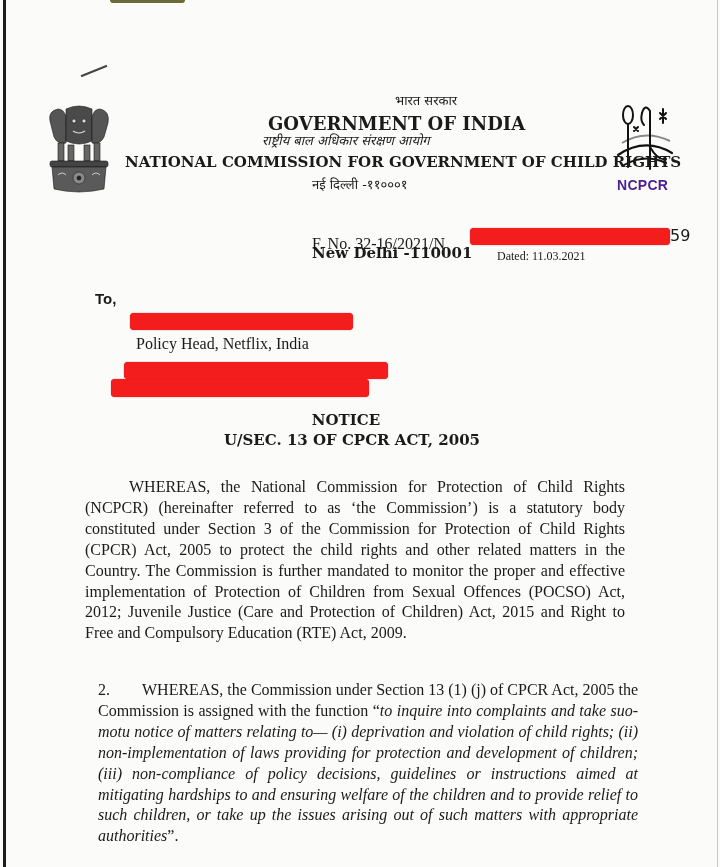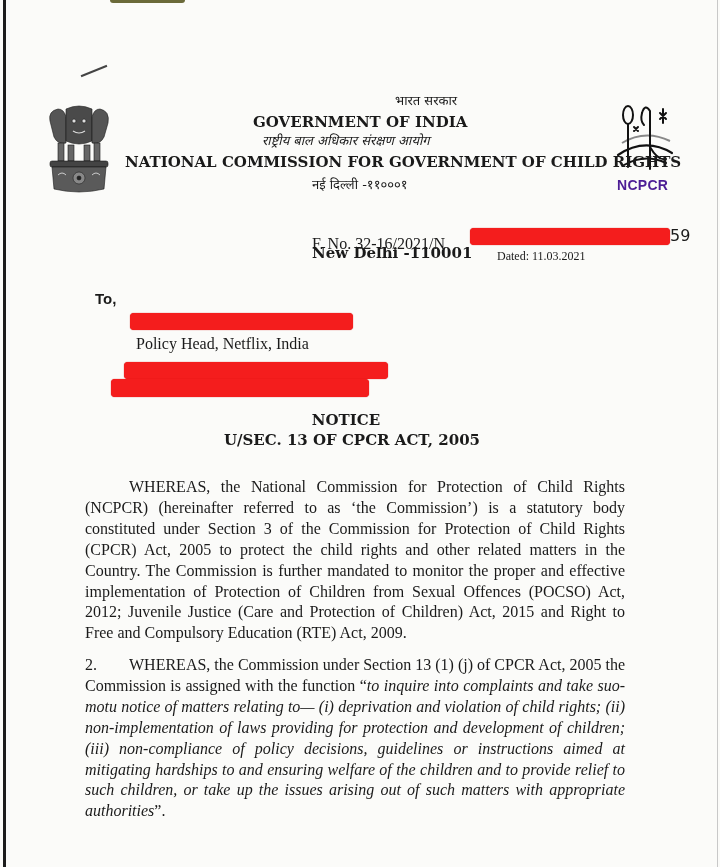--- a/index.html
+++ b/index.html
@@ -16,21 +16,21 @@
 
   .emblem { position:absolute; left:44px; top:103px; width:70px; height:92px; }
   .ncpcr-logo { position:absolute; left:614px; top:103px; width:62px; height:70px; }
   .ncpcr-label { position:absolute; left:617px; top:177px; font-family:"Liberation Sans", sans-serif; font-weight:bold; font-size:14px; color:#4c1d95; letter-spacing:0.3px; }
 
   .hdr { position:absolute; left:0; width:720px; text-align:center; white-space:nowrap; }
   .hindi { font-family:"DejaVu Sans", sans-serif; font-size:13px; }
   .hdr-bold { font-family:"DejaVu Serif", serif; font-weight:bold; }
 
   .h-bharat { top:91px; left:351px; width:100px; text-align:left;margin-left:44px; }
-  .h-goi { top:113px; left:253px; width:200px; text-align:center; font-size:15px; }
+  .h-goi { top:113px; left:268px; width:200px; text-align:center; font-size:18px; }
   .h-rashtriya { top:131px; left:262px; width:250px; text-align:left;font-style:italic; }
   .h-ncpcr { top:153px; left:125px; width:480px; text-align:left; font-size:15px; }
   .h-nayi { top:175px; left:312px; width:150px; text-align:left; }
   .h-delhi { top:196px; left:312px; width:160px; text-align:left; font-size:15px;margin-top:48px; }
 
   .fileno { position:absolute; left:312px; top:235px; font-size:16px; white-space:nowrap; }
   .fileno-suffix { position:absolute; left:670px; top:226px; font-size:16px; font-family:"DejaVu Sans", sans-serif; }
   .dated { position:absolute; left:497px; top:249px; font-size:12px; white-space:nowrap; }
 
   .redact { position:absolute; background:#f41d1d; border-radius:4px; box-shadow:0 0 1px #c00; }
@@ -41,21 +41,21 @@
 
   .to { position:absolute; left:95px; top:290px; font-family:"Liberation Sans", sans-serif; font-weight:bold; font-size:15px; }
   .addressee { position:absolute; left:136px; top:335px; font-size:16px; white-space:nowrap; }
 
   .title { position:absolute; left:0; width:720px; text-align:center; font-family:"DejaVu Serif", serif; font-weight:bold; white-space:nowrap; }
   .t-notice { top:411px; left:-14px; font-size:15px; }
   .t-sec { top:431px; left:-8px; font-size:15px; }
 
   .para { position:absolute; left:85px; width:540px; font-size:16px; line-height:20.9px; text-align:justify; }
   .p1 { top:477px; text-indent:44px; }
-  .p2 { top:655px; }
+  .p2 { top:680px;margin-left:13px; }
   .p2 .num { display:inline-block; width:44px; }
   .p2 i { font-style:italic; }
 </style>
 </head>
 <body>
 
 <div class="left-rule"></div>
 <div class="right-rule"></div>
 <div class="top-strip"></div>
 <div class="pen-mark"></div>

